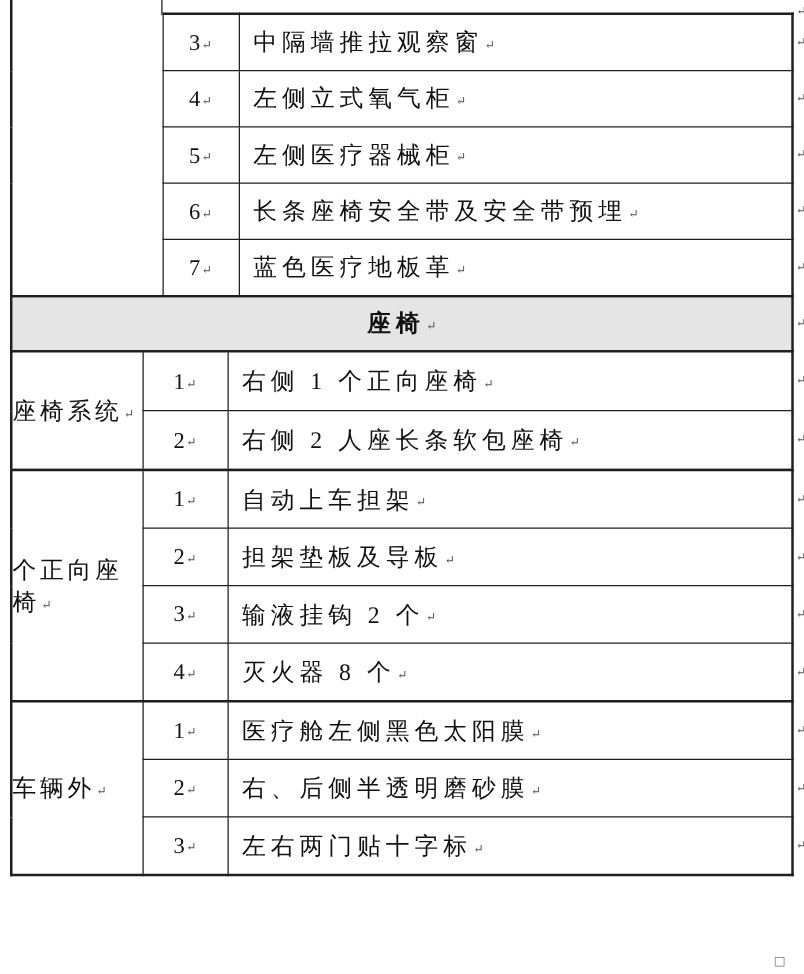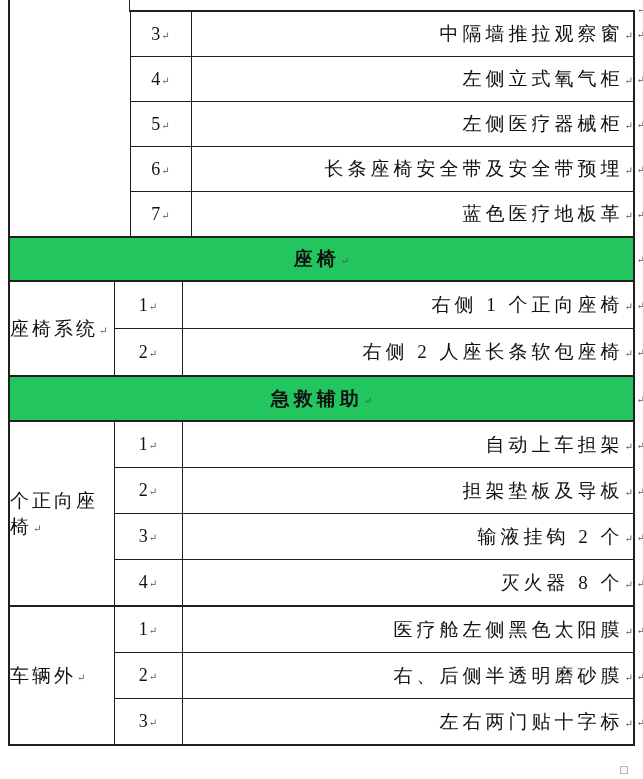--- a/index.html
+++ b/index.html
@@ -47,33 +47,33 @@
     font-size:19px;
     letter-spacing:3px;
   }
   td.num{
     text-align:center;
     font-size:18px;
     letter-spacing:0;
   }
   td.txt{
     position:relative;
-    text-align:right;
+    text-align:left;
     padding-left:11px;
     font-size:19px;
     letter-spacing:4px;
   }
   td.hdr-cell{
     position:relative;
     height:42px;
     text-align:center;
     font-weight:700;
     font-size:19px;
     letter-spacing:4px;
-    background:#22c55e;
+    background:#e5e5e5;
   }
   .hdr-b{height:43px !important;}
   .eoc{
     font-size:10px;
     color:#555555;
     letter-spacing:0;
     margin-left:1px;
     vertical-align:1px;
     font-weight:400;
   }
@@ -159,30 +159,20 @@
         <td class="num"><span>1</span><span class="eoc">↵</span></td>
         <td class="txt"><span>右侧 1 个正向座椅</span><span class="eoc">↵</span><span class="eor">↵</span></td>
       </tr>
       <tr>
         <td class="num"><span>2</span><span class="eoc">↵</span></td>
         <td class="txt"><span>右侧 2 人座长条软包座椅</span><span class="eoc">↵</span><span class="eor">↵</span></td>
       </tr>
     </tbody>
       </table>
 
-    <table class="sec mt">
-      <colgroup>
-          <col style="width:625px">
-        </colgroup>
-      <tbody>
-          <tr>
-        <td class="hdr-cell hdr-b"><span>急救辅助</span><span class="eoc">↵</span><span class="eor">↵</span></td>
-      </tr>
-    </tbody>
-      </table>
 
     <table class="sec sec-b mt">
       <colgroup>
           <col style="width:105px">
           <col style="width:68px">
           <col style="width:452px">
         </colgroup>
       <tbody>
           <tr>
         <td class="cat" rowspan="4"><span>个正向座椅</span><span class="eoc">↵</span></td>

